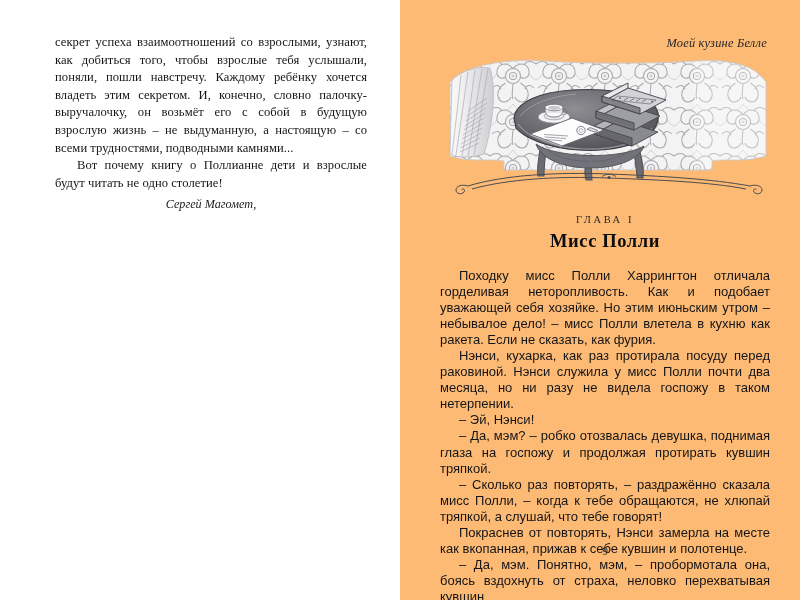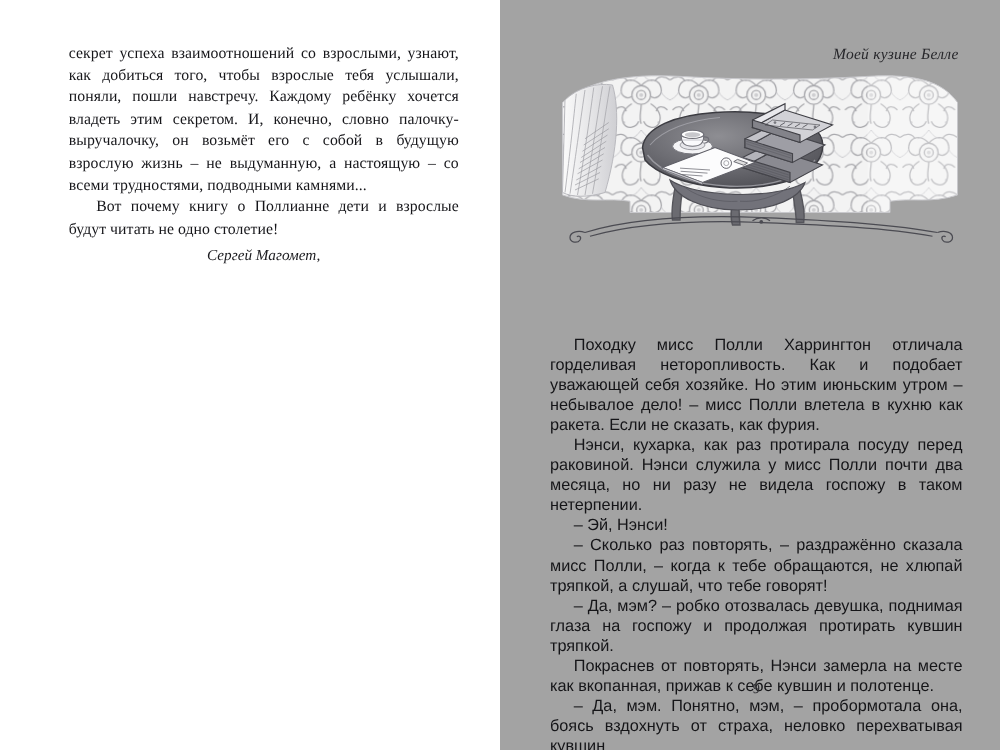--- a/index.html
+++ b/index.html
@@ -71,21 +71,21 @@
     display: block;
   }
 
   
   #right-page {
     position: absolute;
     left: 400px;
     top: 0;
     width: 400px;
     height: 600px;
-    background: #a3a3a3;
+    background: #fdba74;
   }
   #dedication {
     position: absolute;
     right: 33px;
     top: 36px;
     font-family: "Liberation Serif", serif;
     font-style: italic;
     font-size: 12.4px;
     color: #27272b;
     letter-spacing: 0.2px;
@@ -377,27 +377,31 @@
           <path d="M306 128 C 312 126, 318 128, 318 132 C 318 136, 312 137, 310 134 C 308.5 131.5, 311 130 312.5 131.5"></path>
 
           <path d="M158 118.5 C 162 115.5, 168 115.5, 172 118.5"></path>
         </g>
         <g fill="#4b4b52">
           <circle cx="165" cy="119.5" r="1.5"></circle>
         </g>
       </svg>
     </div>
 
+    <div id="chapter-head">
+      <span id="chapter-label">Глава I</span>
+      <span id="chapter-title">Мисс Полли</span>
+    </div>
 
     <div id="right-body">
       <p class="sans-p">Походку мисс Полли Харрингтон отличала горделивая неторопливость. Как и подобает уважающей себя хозяйке. Но этим июньским утром – небывалое дело! – мисс Полли влетела в кухню как ракета. Если не сказать, как фурия.</p>
       <p class="sans-p">Нэнси, кухарка, как раз протирала посуду перед раковиной. Нэнси служила у мисс Полли почти два месяца, но ни разу не видела госпожу в таком нетерпении.</p>
       <p class="sans-p">– Эй, Нэнси!</p>
+      <p class="sans-p">– Да, мэм? – робко отозвалась девушка, поднимая глаза на госпожу и продолжая протирать кувшин тряпкой.</p>
       <p class="sans-p">– Сколько раз повторять, – раздражённо сказала мисс Полли, – когда к тебе обращаются, не хлюпай тряпкой, а слушай, что тебе говорят!</p>
-      <p class="sans-p">– Да, мэм? – робко отозвалась девушка, поднимая глаза на госпожу и продолжая протирать кувшин тряпкой.</p>
       <p class="sans-p">Покраснев от повторять, Нэнси замерла на месте как вкопанная, прижав к себе кувшин и полотенце.</p>
       <p class="sans-p">– Да, мэм. Понятно, мэм, – пробормотала она, боясь вздохнуть от страха, неловко перехватывая кувшин</p>
     </div>
 
     <div id="page-number">9</div>
 
   </div>
 </div>
 
 </body></html>

